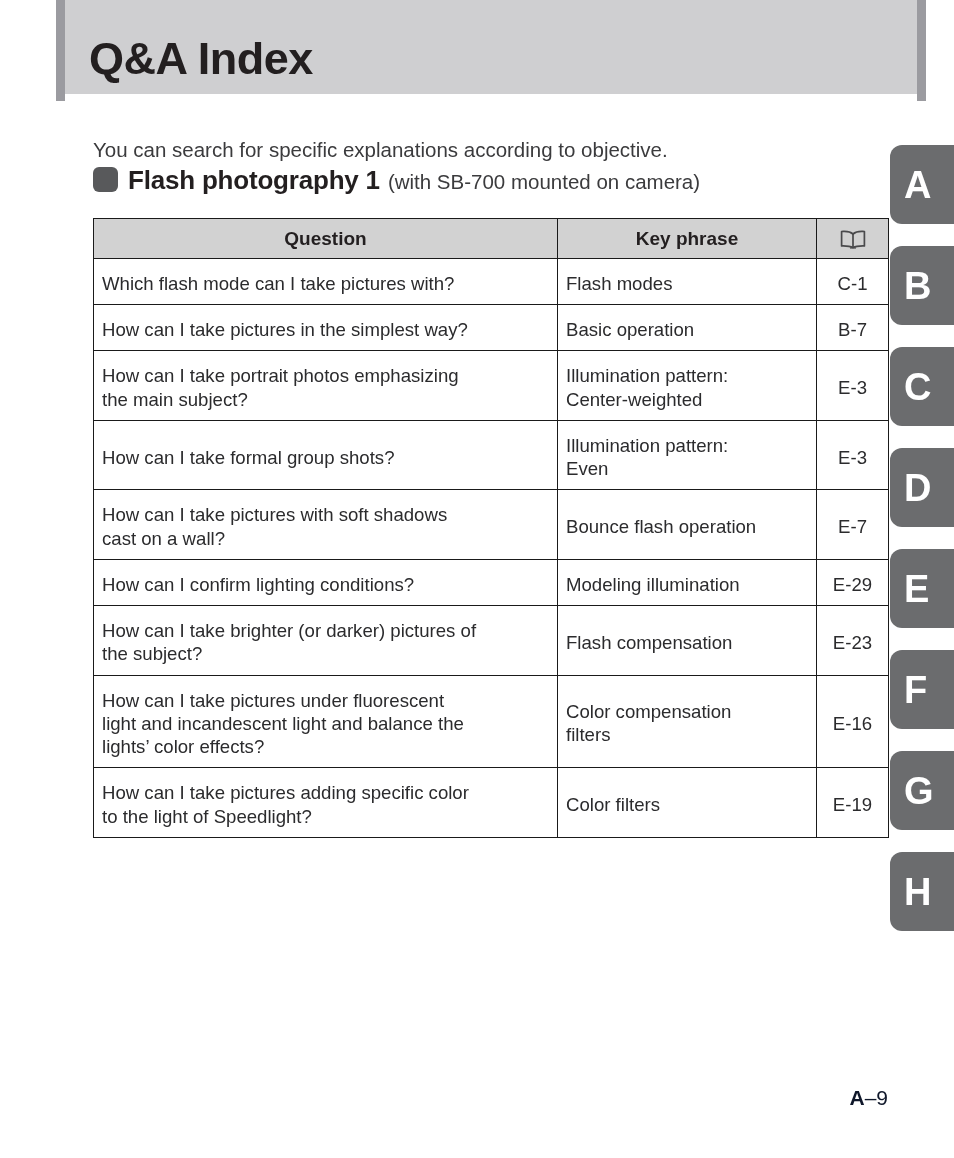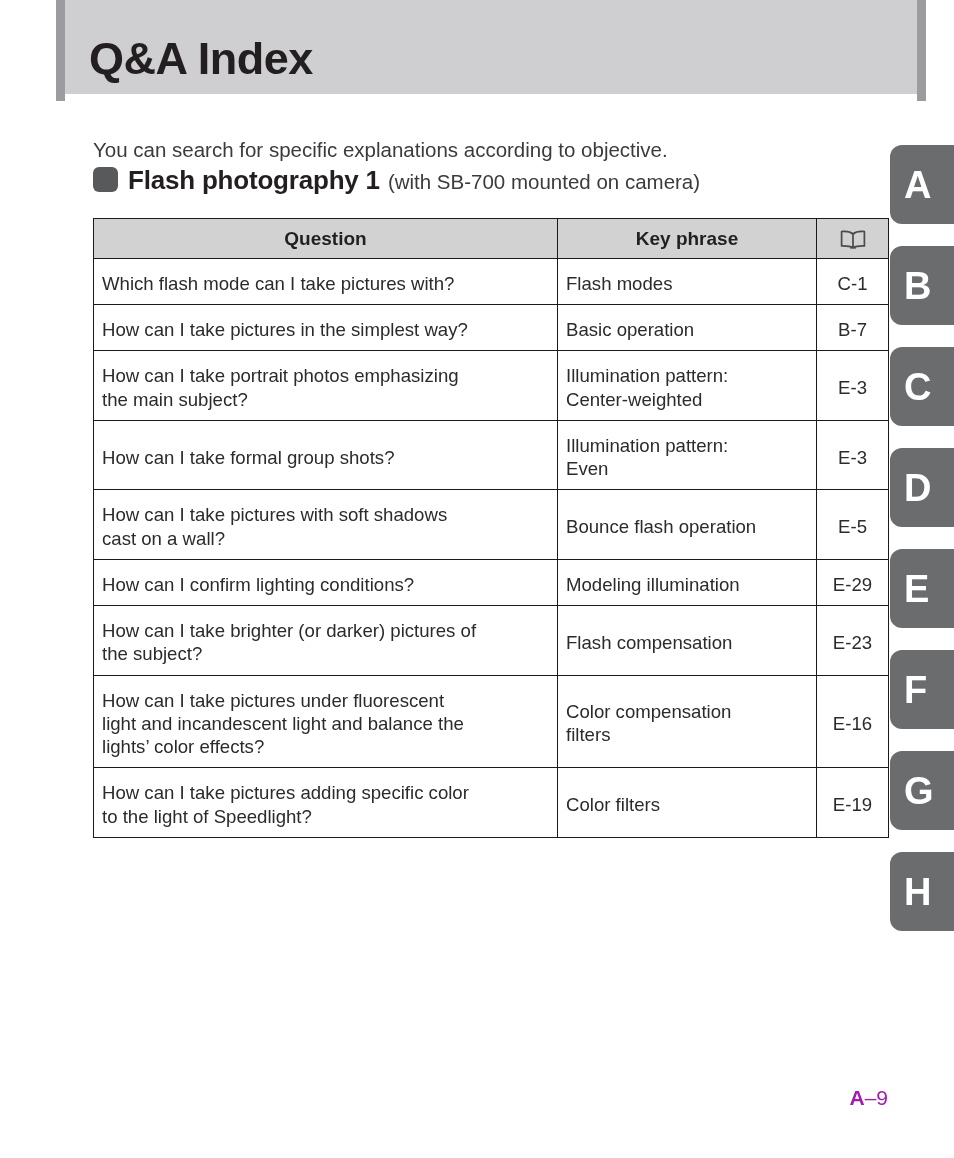--- a/index.html
+++ b/index.html
@@ -172,21 +172,21 @@
     line-height: 1;
     letter-spacing: -0.5px;
   }
 
   
   #page-footer {
     position: absolute;
     right: 66px;
     bottom: 48px;
     font-size: 21px;
-    color: #a21caf;
+    color: #0f172a;
     white-space: nowrap;
   }
   #page-footer .pf-letter { font-weight: bold; }
   #page-footer .pf-rest { font-weight: normal; }
 </style>
 </head>
 <body>
 
 <div id="header-banner">
   <div class="edge-left"></div>
@@ -264,21 +264,21 @@
         <td class="col-p">E-3</td>
       </tr>
       <tr>
         <td class="col-q">
           <span class="cell-line">How can I take pictures with soft shadows</span>
           <span class="cell-line">cast on a wall?</span>
         </td>
         <td class="col-k">
           <span class="cell-line">Bounce flash operation</span>
         </td>
-        <td class="col-p">E-5</td>
+        <td class="col-p">E-7</td>
       </tr>
       <tr>
         <td class="col-q">
           <span class="cell-line">How can I confirm lighting conditions?</span>
         </td>
         <td class="col-k">
           <span class="cell-line">Modeling illumination</span>
         </td>
         <td class="col-p">E-29</td>
       </tr>

